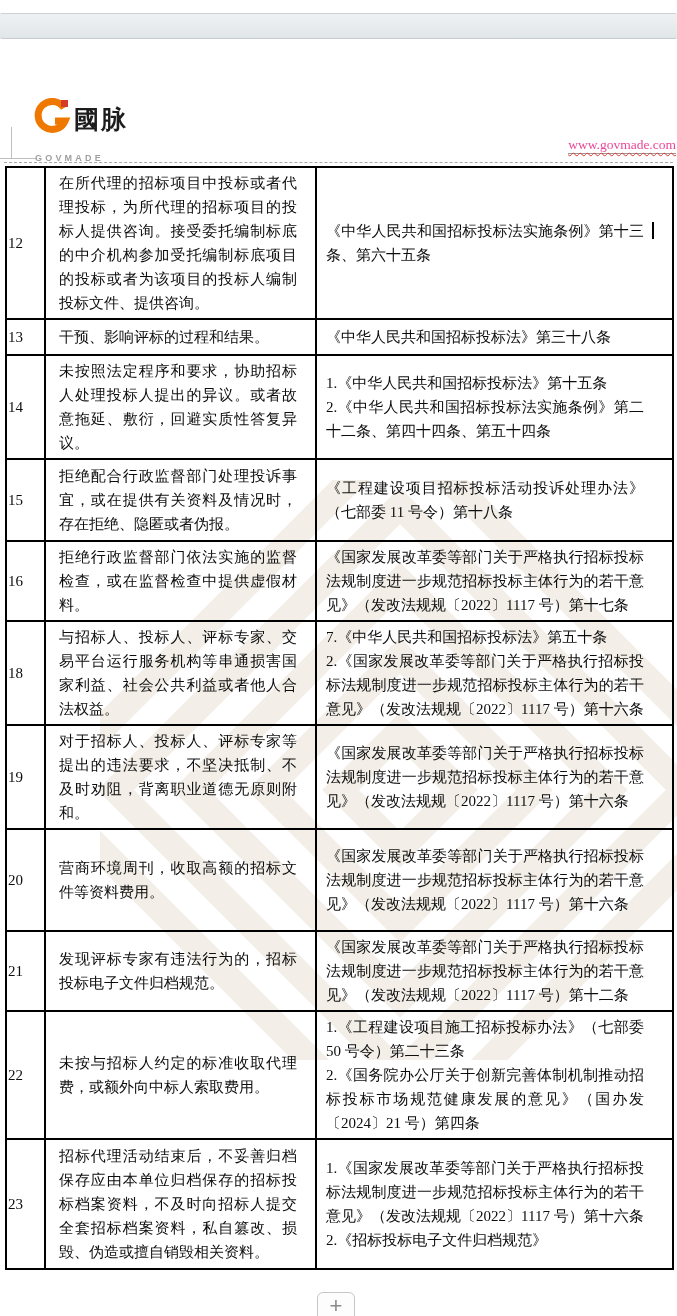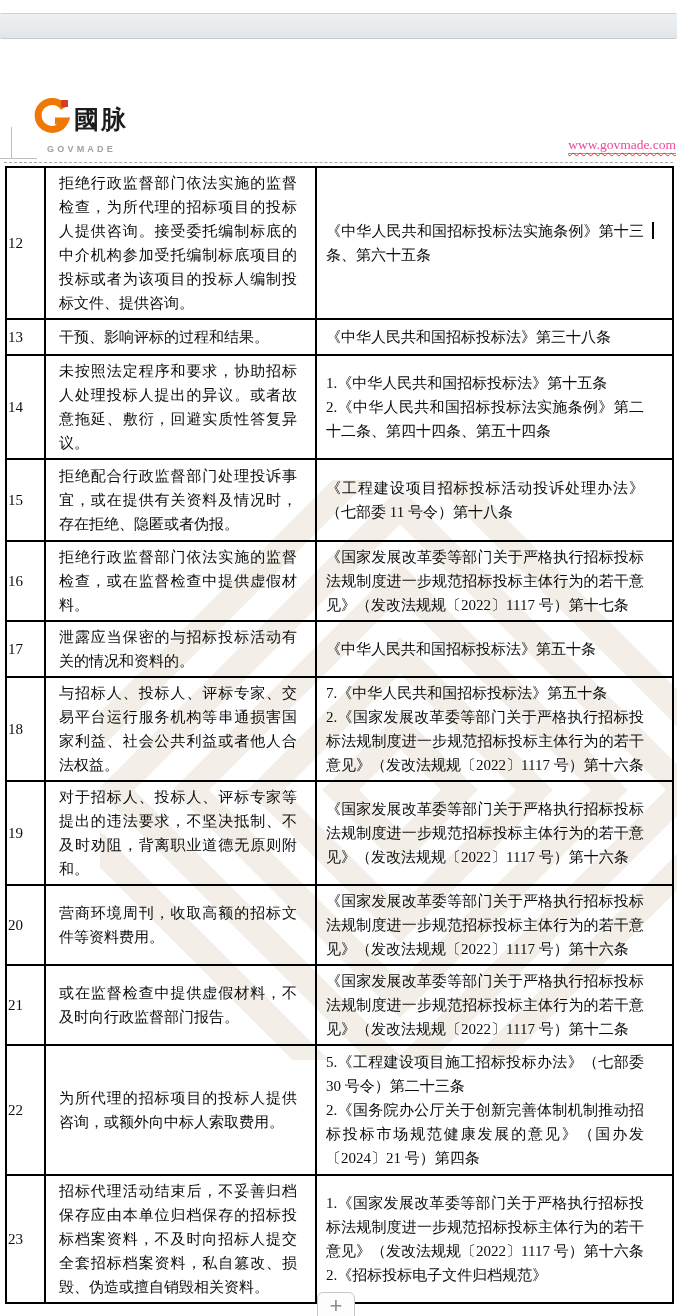--- a/index.html
+++ b/index.html
@@ -11,21 +11,21 @@
   .top-bar{
     position:absolute;left:0;top:13px;width:677px;height:24px;
     background:linear-gradient(#eef1f3,#e1e6e9);
     border-top:1px solid #cdd2d6;border-bottom:1px solid #c6cbcf;
     border-radius:2px;
   }
   
   .logo{position:absolute;left:33px;top:97px;}
   .logo-row{display:flex;align-items:center;gap:3px;}
   .logo-cn{font-size:25px;font-weight:bold;color:#1c1c1c;letter-spacing:2px;font-family:"Liberation Serif",serif;}
-  .logo-sub{font-size:9px;letter-spacing:3.2px;color:#a0a0a0;margin-top:3px;margin-left:2px;font-family:"Liberation Sans",sans-serif;font-weight:bold;text-align:center;}
+  .logo-sub{font-size:9px;letter-spacing:3.2px;color:#a0a0a0;margin-top:12px;margin-left:2px;font-family:"Liberation Sans",sans-serif;font-weight:bold;}
   .doc-title{
     position:absolute;left:168px;top:131px;font-size:17.5px;color:#9d9d9d;
     letter-spacing:0.5px;white-space:nowrap;
   }
   .doc-title .num{color:#2e74b5;}
   .site-link{
     position:absolute;right:1px;top:137px;font-size:13.5px;color:#ec4899;
     border-bottom:1px solid #9a9a9a;text-decoration:none;white-space:nowrap;cursor:pointer;
   }
   .site-link .wave{
@@ -109,21 +109,21 @@
 
   <table class="rules">
     <colgroup>
       <col style="width:39px">
         <col style="width:271px">
         <col style="width:357px">
     </colgroup>
     <tbody>
     <tr>
       <td class="c-no">12</td>
-      <td class="c-behavior">拒绝行政监督部门依法实施的监督检查，为所代理的招标项目的投标人提供咨询。接受委托编制标底的中介机构参加受托编制标底项目的投标或者为该项目的投标人编制投标文件、提供咨询。</td>
+      <td class="c-behavior">在所代理的招标项目中投标或者代理投标，为所代理的招标项目的投标人提供咨询。接受委托编制标底的中介机构参加受托编制标底项目的投标或者为该项目的投标人编制投标文件、提供咨询。</td>
       <td class="c-basis">
             <div class="basis-item">《中华人民共和国招标投标法实施条例》第十三条、第六十五条</div>
           </td>
     </tr>
 
     <tr>
       <td class="c-no">13</td>
       <td class="c-behavior">干预、影响评标的过程和结果。</td>
       <td class="c-basis">
             <div class="basis-item">《中华人民共和国招标投标法》第三十八条</div>
@@ -148,27 +148,20 @@
     </tr>
 
     <tr>
       <td class="c-no">16</td>
       <td class="c-behavior">拒绝行政监督部门依法实施的监督检查，或在监督检查中提供虚假材料。</td>
       <td class="c-basis">
             <div class="basis-item">《国家发展改革委等部门关于严格执行招标投标法规制度进一步规范招标投标主体行为的若干意见》（发改法规规〔2022〕1117 号）第十七条</div>
           </td>
     </tr>
 
-    <tr>
-      <td class="c-no">17</td>
-      <td class="c-behavior">泄露应当保密的与招标投标活动有关的情况和资料的。</td>
-      <td class="c-basis">
-            <div class="basis-item">《中华人民共和国招标投标法》第五十条</div>
-          </td>
-    </tr>
 
     <tr>
       <td class="c-no">18</td>
       <td class="c-behavior">与招标人、投标人、评标专家、交易平台运行服务机构等串通损害国家利益、社会公共利益或者他人合法权益。</td>
       <td class="c-basis">
             <div class="basis-item">7.《中华人民共和国招标投标法》第五十条</div>
             <div class="basis-item">2.《国家发展改革委等部门关于严格执行招标投标法规制度进一步规范招标投标主体行为的若干意见》（发改法规规〔2022〕1117 号）第十六条</div>
           </td>
     </tr>
 
@@ -183,31 +176,31 @@
     <tr>
       <td class="c-no">20</td>
       <td class="c-behavior">营商环境周刊，收取高额的招标文件等资料费用。</td>
       <td class="c-basis">
             <div class="basis-item">《国家发展改革委等部门关于严格执行招标投标法规制度进一步规范招标投标主体行为的若干意见》（发改法规规〔2022〕1117 号）第十六条</div>
           </td>
     </tr>
 
     <tr>
       <td class="c-no">21</td>
-      <td class="c-behavior">或在监督检查中提供虚假材料，不及时向行政监督部门报告。</td>
+      <td class="c-behavior">发现评标专家有违法行为的，招标投标电子文件归档规范。</td>
       <td class="c-basis">
             <div class="basis-item">《国家发展改革委等部门关于严格执行招标投标法规制度进一步规范招标投标主体行为的若干意见》（发改法规规〔2022〕1117 号）第十二条</div>
           </td>
     </tr>
 
     <tr>
       <td class="c-no">22</td>
-      <td class="c-behavior">为所代理的招标项目的投标人提供咨询，或额外向中标人索取费用。</td>
-      <td class="c-basis">
-            <div class="basis-item">5.《工程建设项目施工招标投标办法》（七部委 30 号令）第二十三条</div>
+      <td class="c-behavior">未按与招标人约定的标准收取代理费，或额外向中标人索取费用。</td>
+      <td class="c-basis">
+            <div class="basis-item">1.《工程建设项目施工招标投标办法》（七部委 50 号令）第二十三条</div>
             <div class="basis-item">2.《国务院办公厅关于创新完善体制机制推动招标投标市场规范健康发展的意见》（国办发〔2024〕21 号）第四条</div>
           </td>
     </tr>
 
     <tr>
       <td class="c-no">23</td>
       <td class="c-behavior">招标代理活动结束后，不妥善归档保存应由本单位归档保存的招标投标档案资料，不及时向招标人提交全套招标档案资料，私自篡改、损毁、伪造或擅自销毁相关资料。</td>
       <td class="c-basis">
             <div class="basis-item">1.《国家发展改革委等部门关于严格执行招标投标法规制度进一步规范招标投标主体行为的若干意见》（发改法规规〔2022〕1117 号）第十六条</div>
             <div class="basis-item">2.《招标投标电子文件归档规范》</div>

